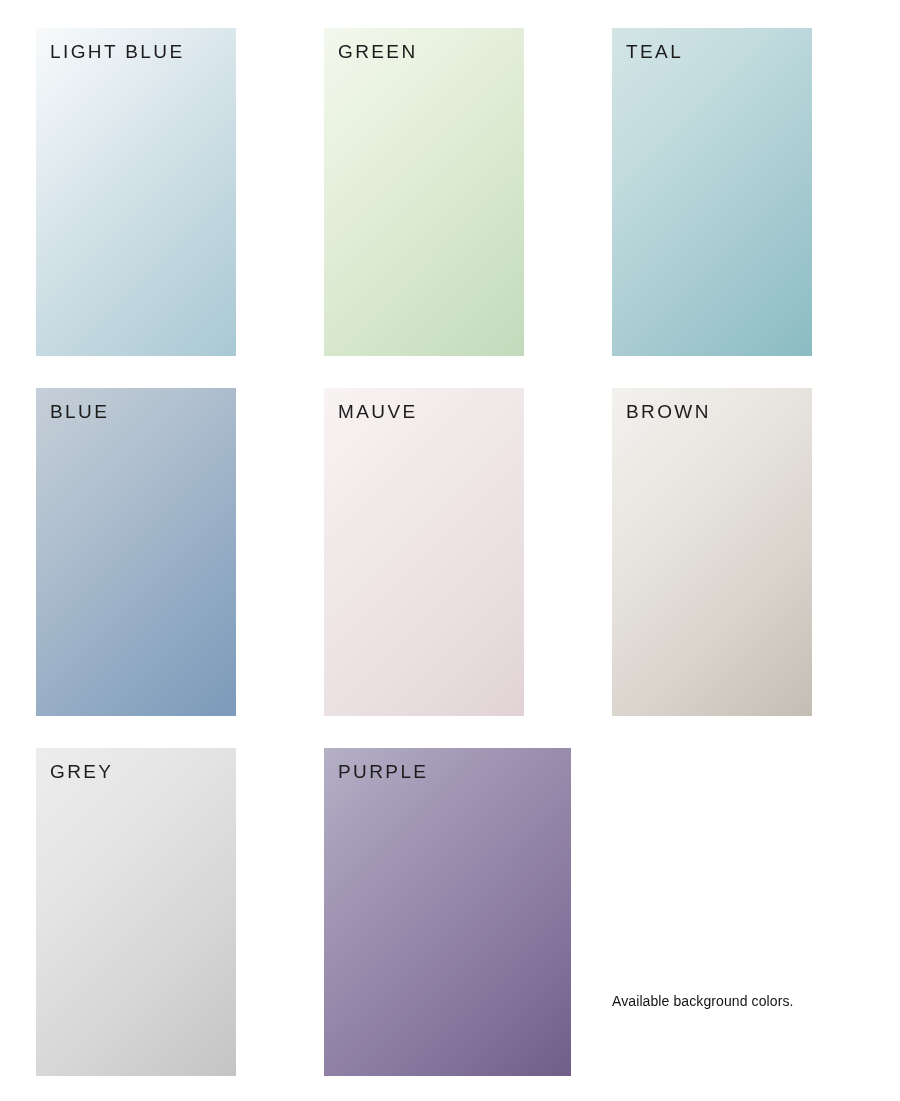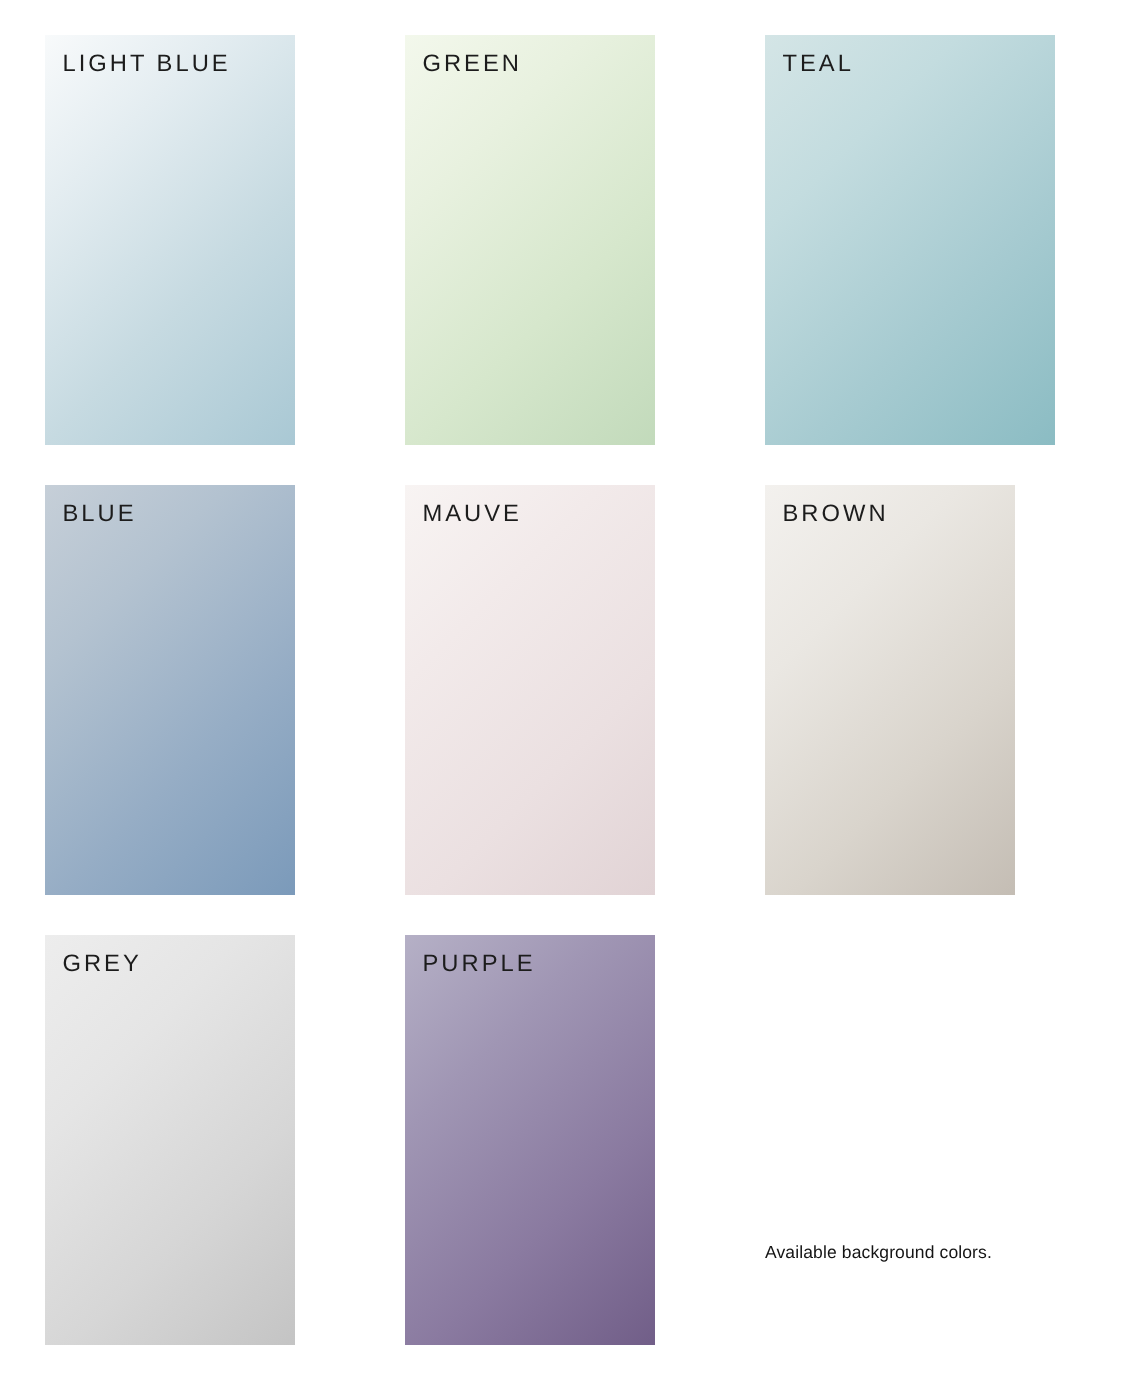--- a/index.html
+++ b/index.html
@@ -53,26 +53,26 @@
     letter-spacing: 2.4px;
     color: #1c1c1c;
     text-transform: uppercase;
     white-space: nowrap;
     line-height: 1;
   }
 
   
   .sw-light-blue { background: linear-gradient(135deg, #f8fafb 0%, #e4edf1 26%, #c6dae1 62%, #a9c8d4 100%); }
   .sw-green      { background: linear-gradient(135deg, #f3f8ec 0%, #e8f1df 28%, #d6e7cc 64%, #c2dabb 100%); }
-  .sw-teal       { background: linear-gradient(135deg, #d4e5e6 0%, #c3dcdf 28%, #a7cbd1 64%, #8bbcc3 100%); padding-left: 32px; }
+  .sw-teal       { background: linear-gradient(135deg, #d4e5e6 0%, #c3dcdf 28%, #a7cbd1 64%, #8bbcc3 100%); }
   .sw-blue       { background: linear-gradient(135deg, #c6cfd8 0%, #b3c2d0 28%, #96adc5 64%, #7b9aba 100%); text-align: center; }
   .sw-mauve      { background: linear-gradient(135deg, #f8f4f3 0%, #f2eaea 30%, #ebe0e1 66%, #e1d3d5 100%); }
   .sw-brown      { background: linear-gradient(135deg, #f3f1ee 0%, #eae7e2 30%, #d9d4cc 66%, #c4bdb4 100%); }
   .sw-grey       { background: linear-gradient(135deg, #ededed 0%, #e5e5e5 30%, #d6d6d6 66%, #c4c4c4 100%); }
-  .sw-purple     { background: linear-gradient(135deg, #b5b0c6 0%, #a096b4 30%, #8a7aa0 66%, #715e88 100%); }
+  .sw-purple     { background: linear-gradient(135deg, #b5b0c6 0%, #a096b4 30%, #8a7aa0 66%, #715e88 100%); padding-left: 47px; }
 
   .swatch-empty {
     width: 252px;
     height: 328px;
     background: transparent;
   }
 
   #caption-block {
     position: absolute;
     left: 612px;

